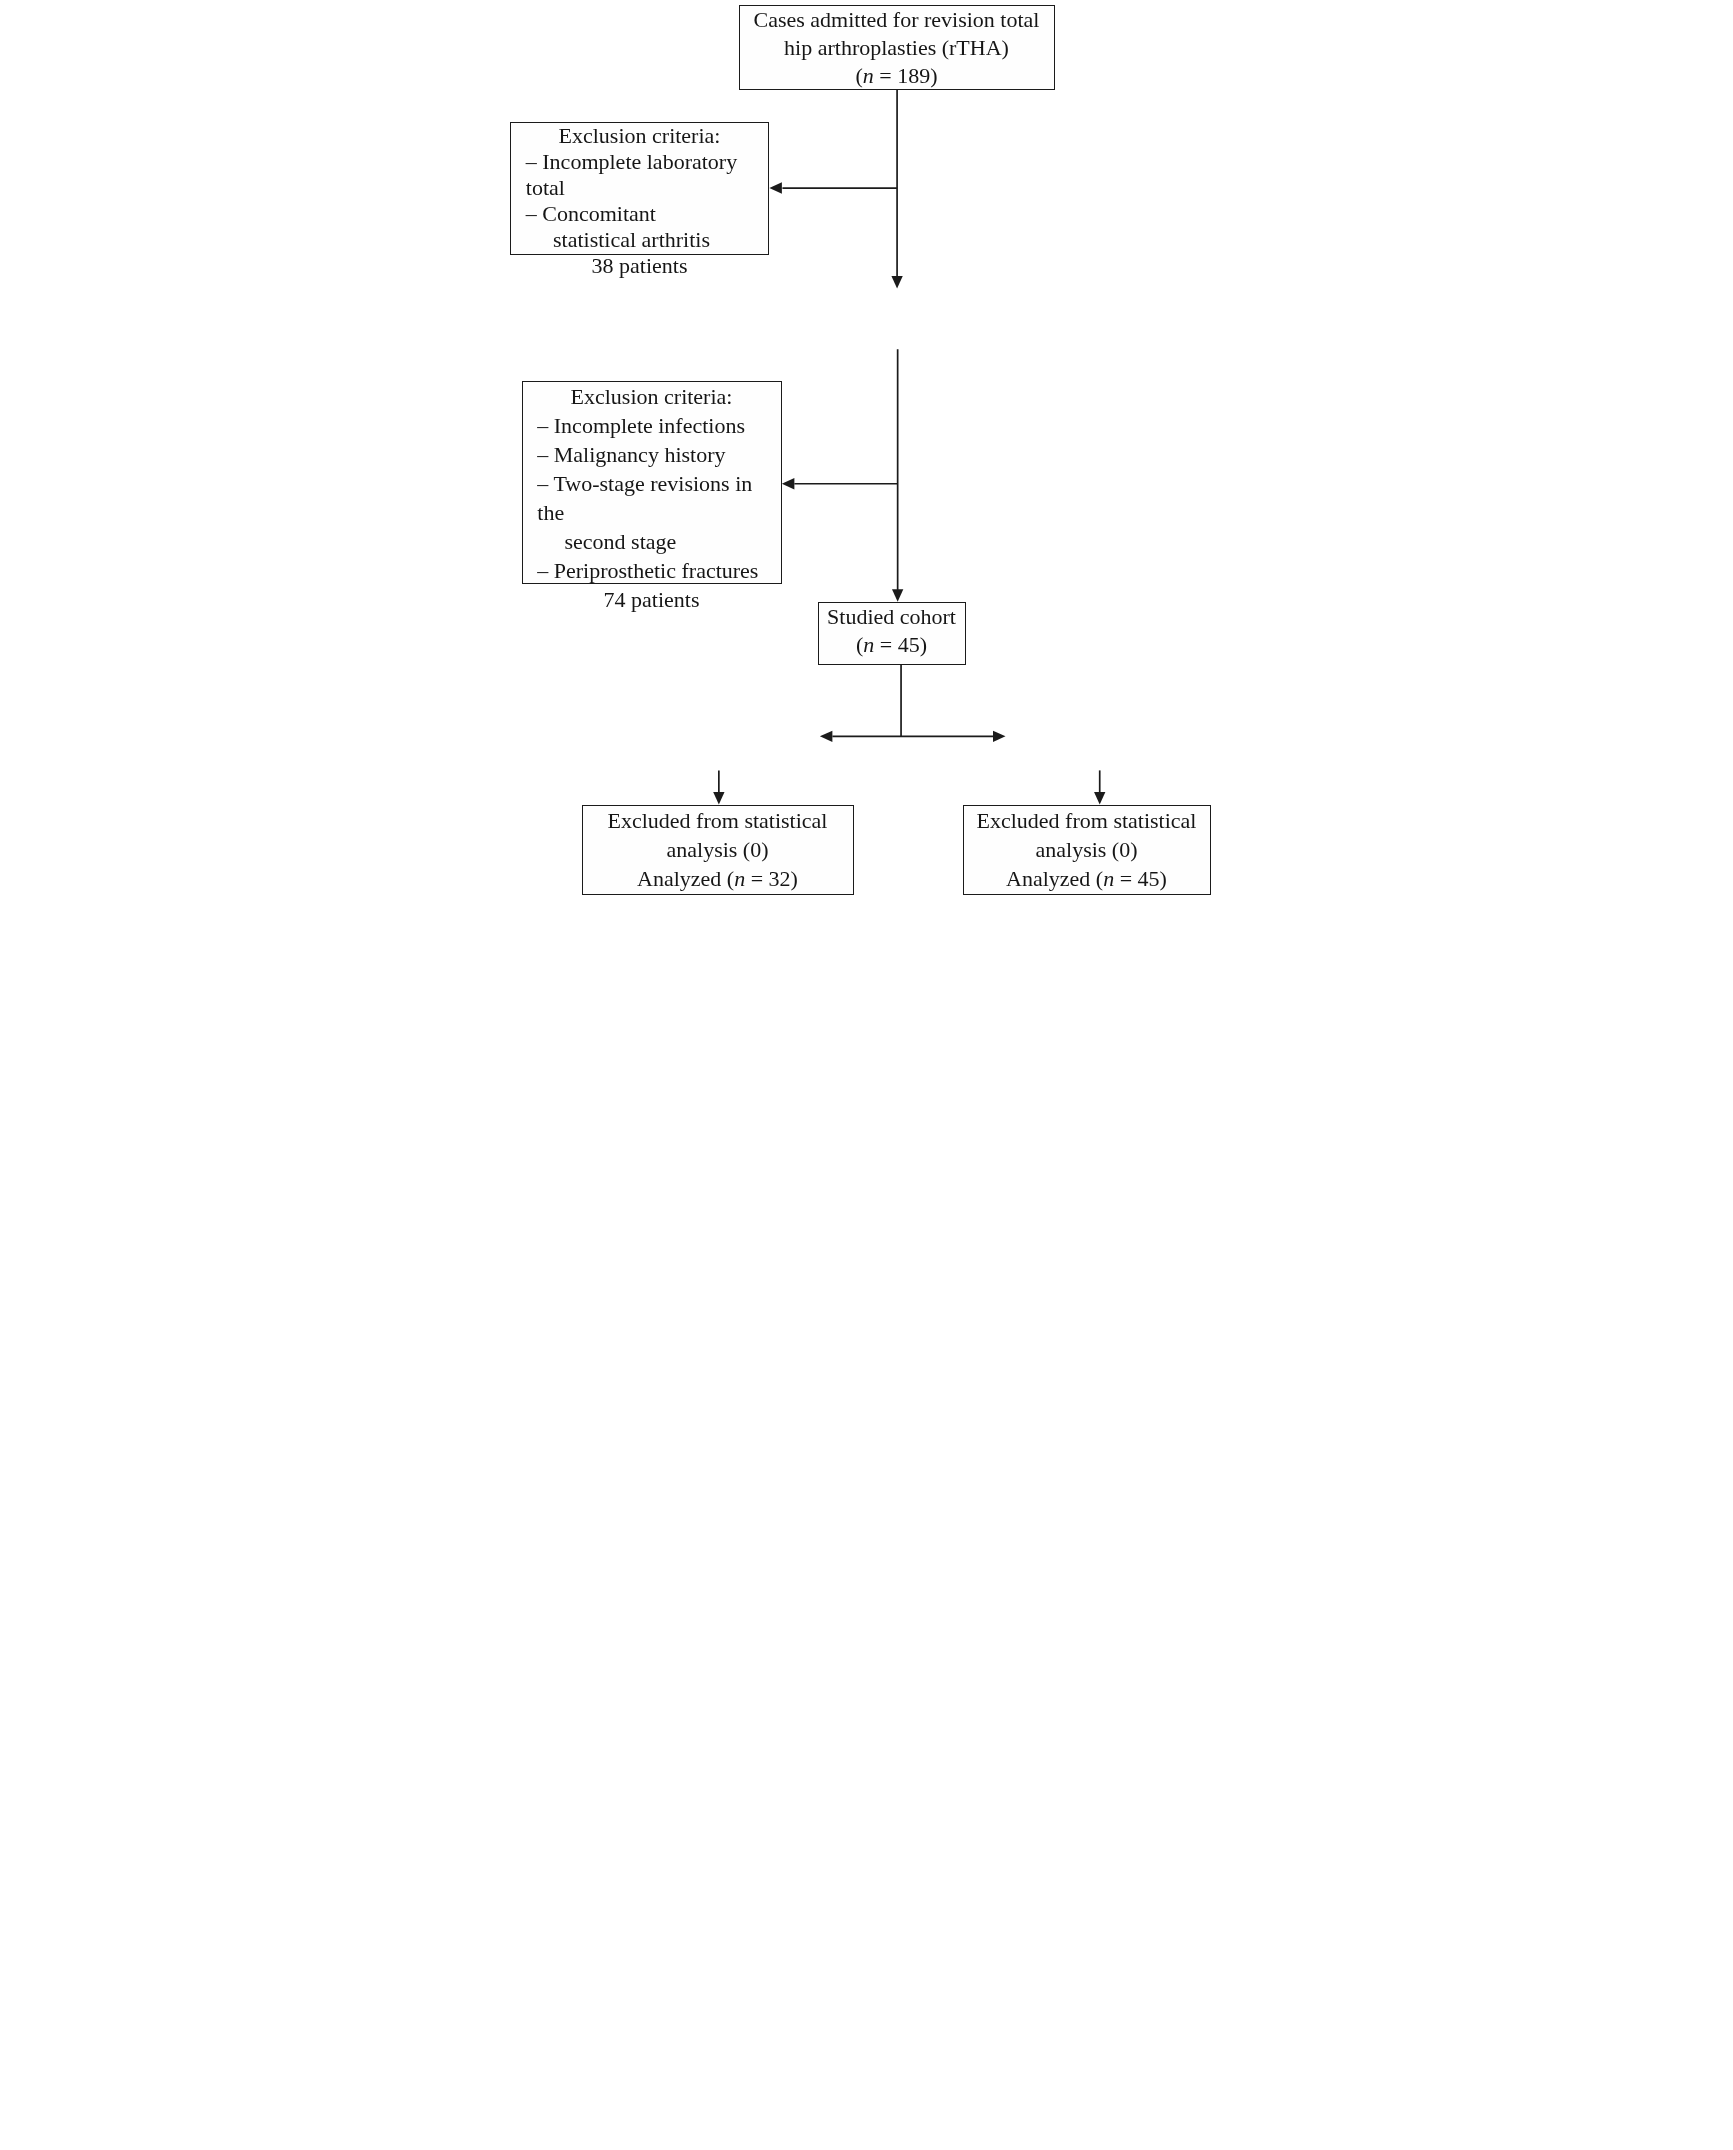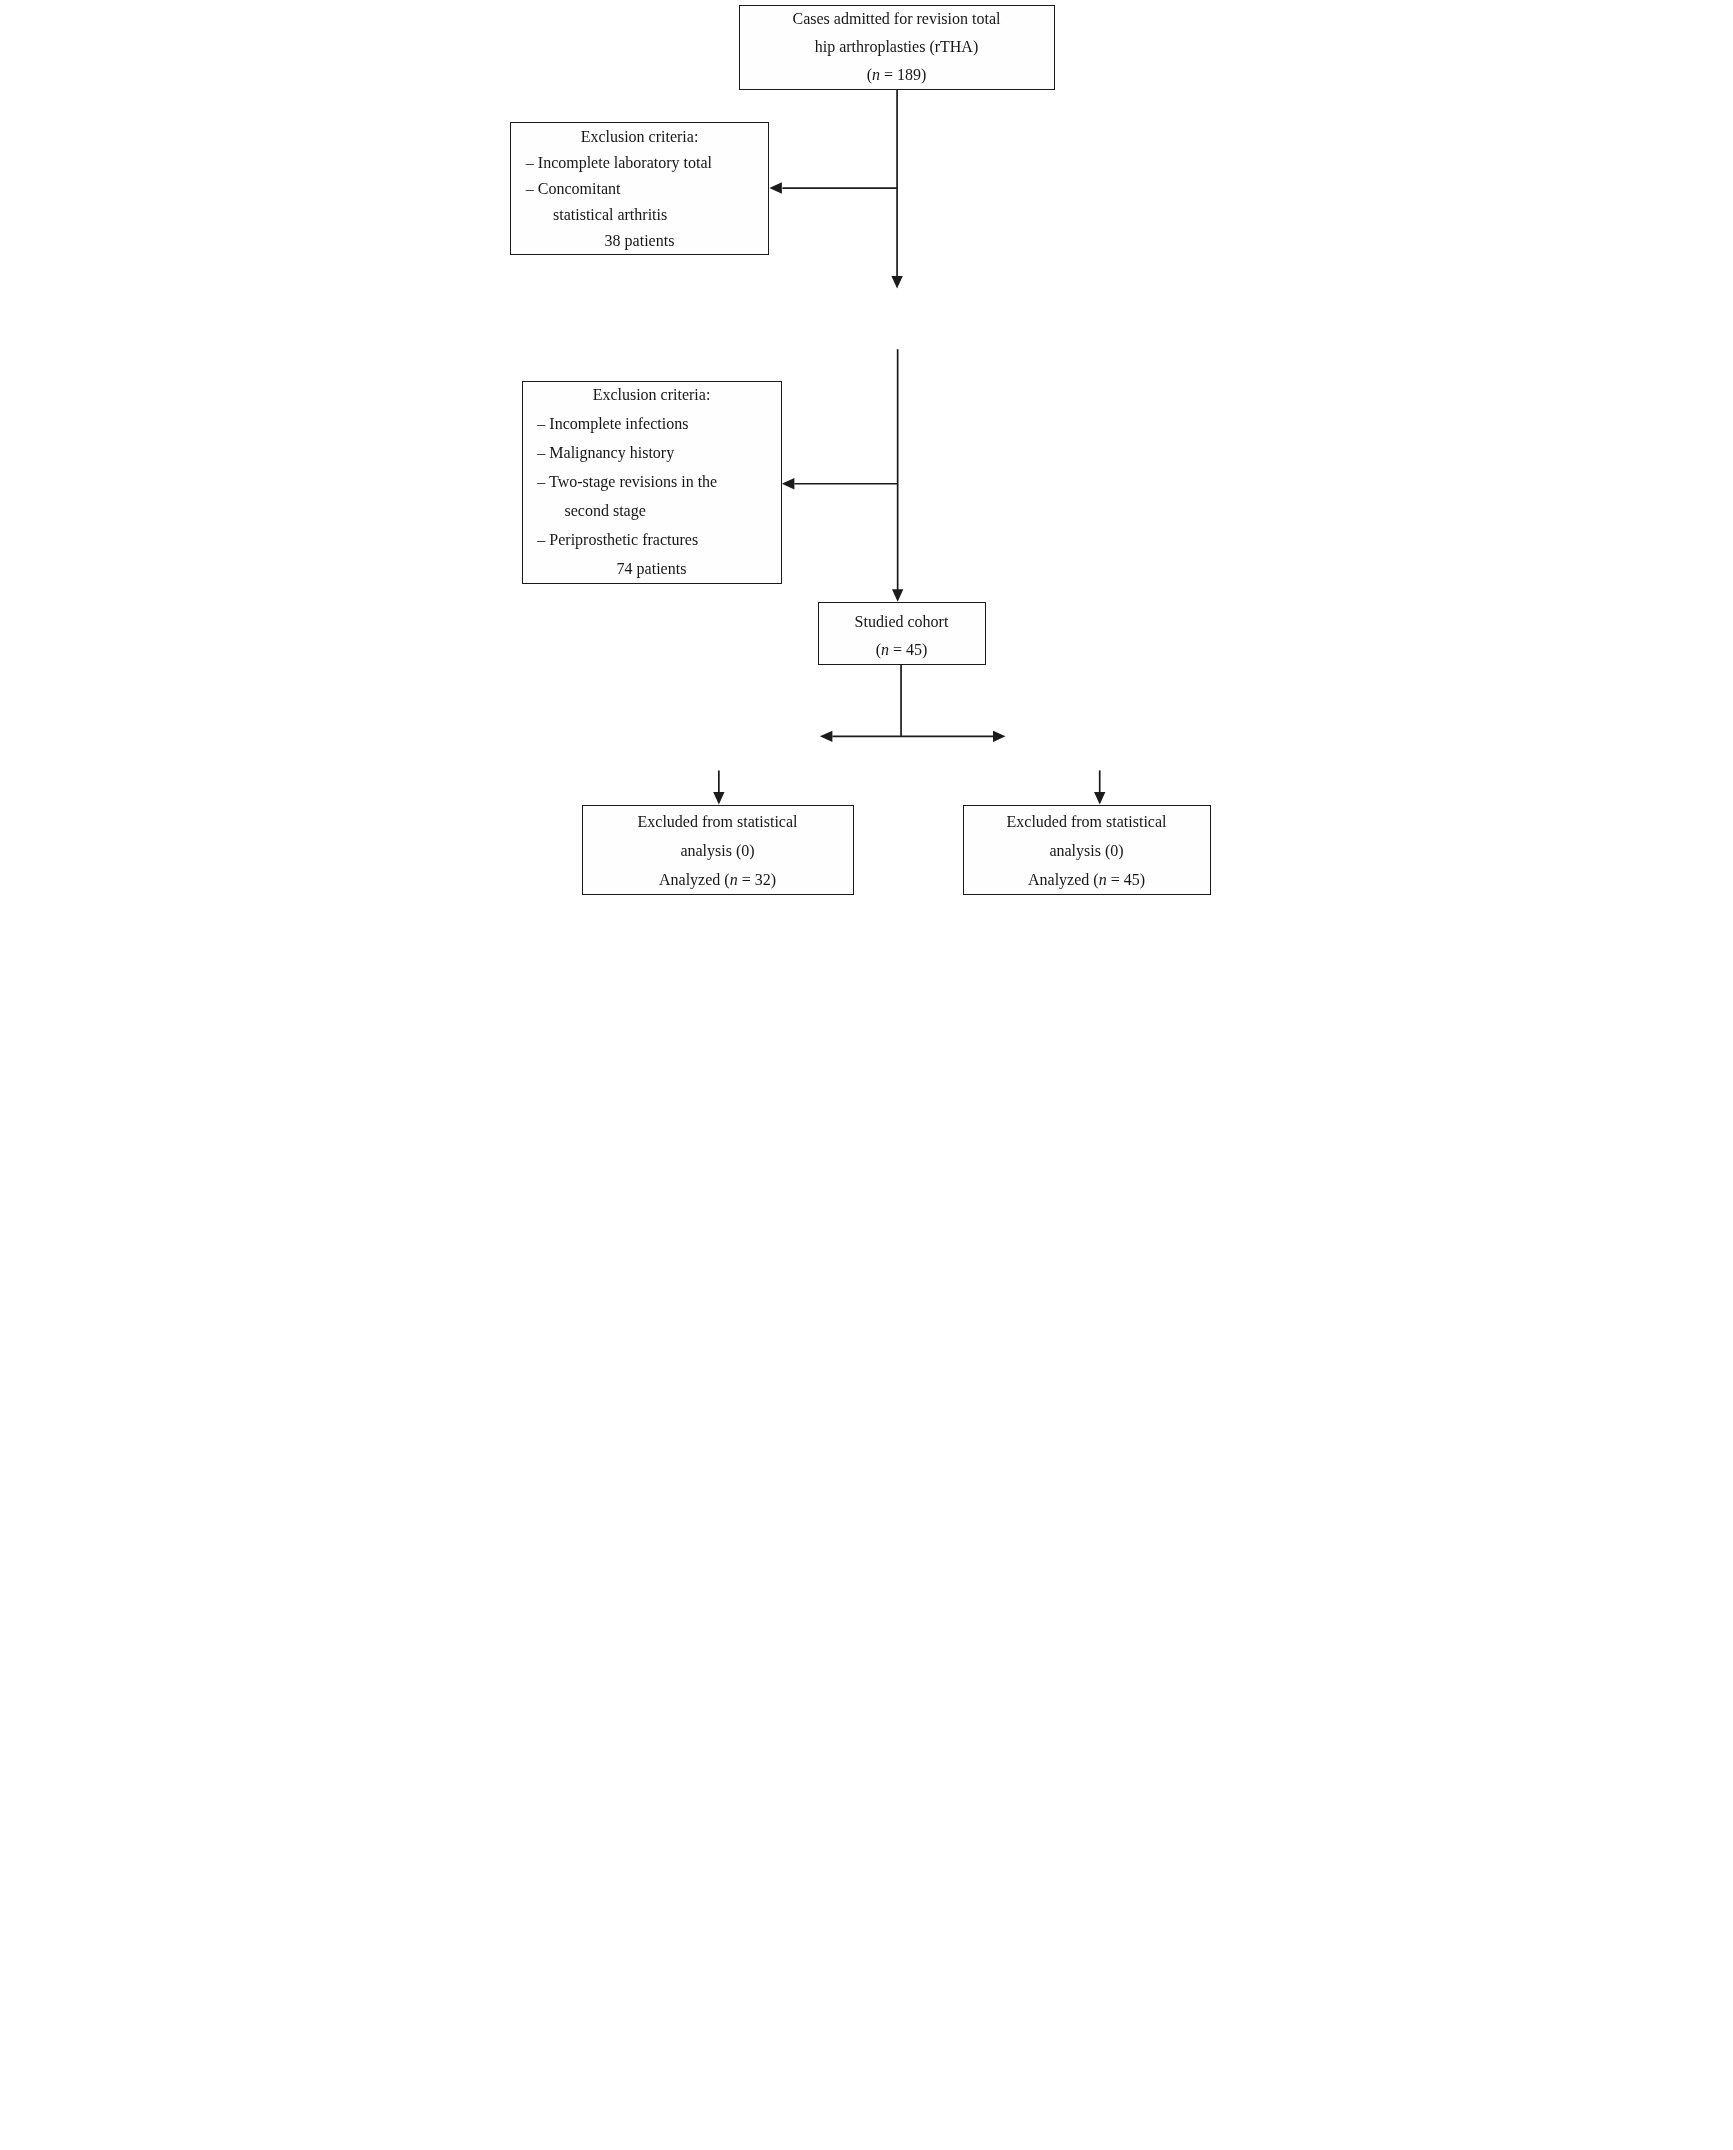--- a/index.html
+++ b/index.html
@@ -23,22 +23,22 @@
     width: 722px;
     height: 896px;
   }
   .box {
     position: absolute;
     box-sizing: border-box;
     border: 1.7px solid #1b1b1b;
     background: #fefefe;
     display: flex;
     flex-direction: column;
-    justify-content: flex-end;
-    font-size: 16px;
+    justify-content: flex-start;
+    font-size: 22px;
     line-height: 28px;
     text-align: center;
   }
   .box .ln { width: 100%; }
   .box .bullet {
     text-align: left;
     padding-left: 14.8px;
     box-sizing: border-box;
   }
   .box .cont {
@@ -97,21 +97,21 @@
   <div class="box" style="left:16px; top:381px; width:260px; height:203px; line-height:29px;">
     <div class="ln">Exclusion criteria:</div>
     <div class="ln bullet">– Incomplete infections</div>
     <div class="ln bullet">– Malignancy history</div>
     <div class="ln bullet">– Two-stage revisions in the</div>
     <div class="ln cont">second stage</div>
     <div class="ln bullet">– Periprosthetic fractures</div>
     <div class="ln">74 patients</div>
   </div>
 
-  <div class="box" style="left:312px; top:602px; width:168px; height:63px;">
+  <div class="box" style="left:312px; top:602px; width:148px; height:63px;">
     <div class="ln">Studied cohort</div>
     <div class="ln"><span>(</span><span class="it">n</span><span> = 45)</span></div>
   </div>
 
 
 
   <div class="box" style="left:76px; top:805px; width:272px; height:90px; line-height:29px;">
     <div class="ln">Excluded from statistical</div>
     <div class="ln">analysis (0)</div>
     <div class="ln"><span>Analyzed (</span><span class="it">n</span><span> = 32)</span></div>

